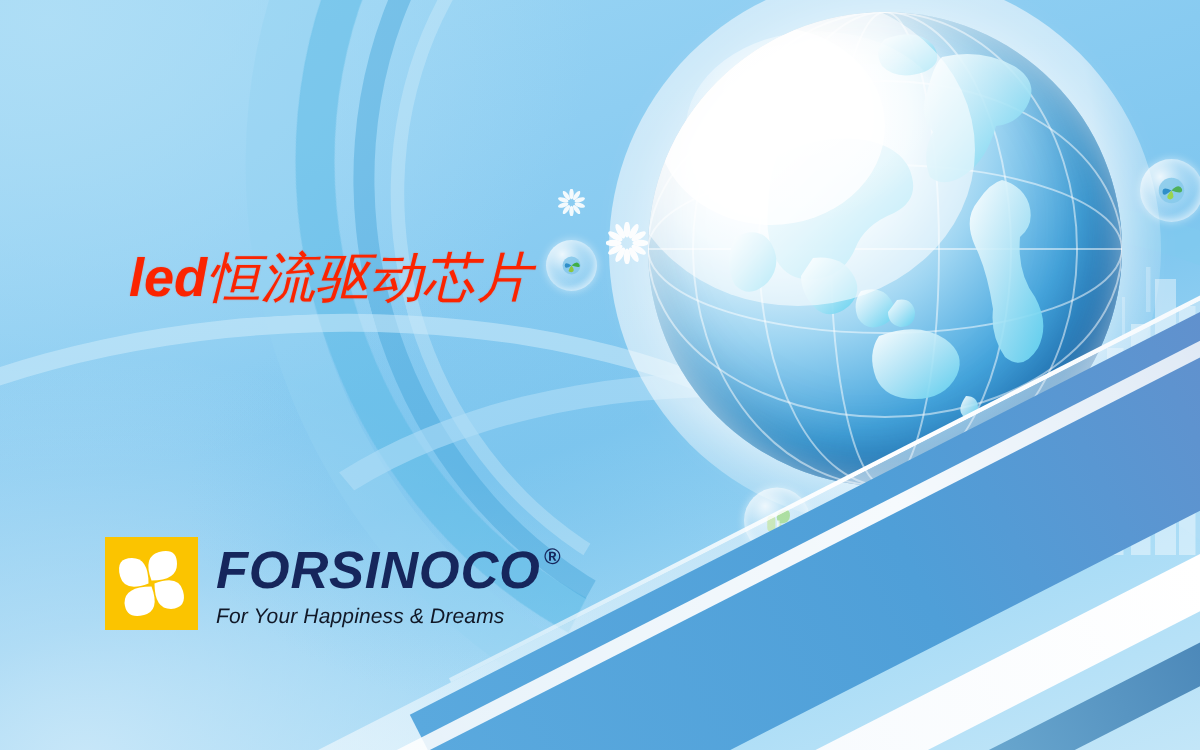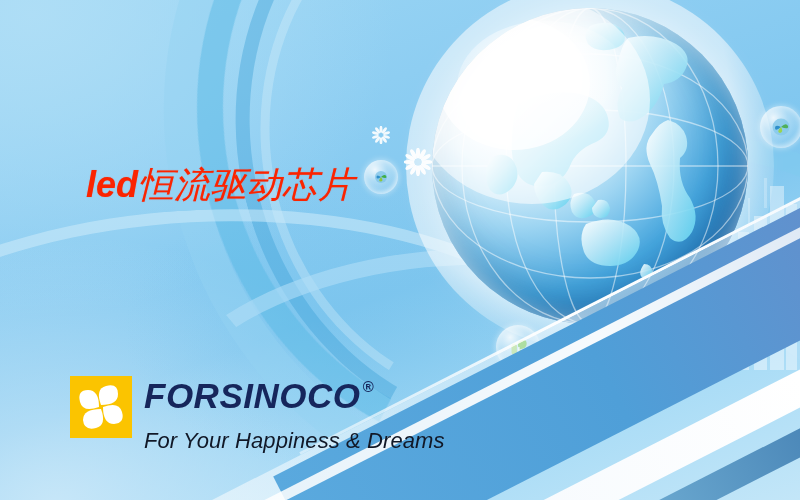--- a/index.html
+++ b/index.html
@@ -234,23 +234,23 @@
     font-size: 36px;
     margin-top: 16px;
     padding-left: 12px;
     letter-spacing: 2px;
     white-space: nowrap;
   }
 
   
   .logo {
     position: absolute;
-    left: 70px; top: 376px;
+    left: 70px; top: 358px;
     display: flex;
-    align-items: flex-start;
+    align-items: center;
     z-index: 40;
   }
   .logo-mark {
     width: 62px; height: 62px;
     background: #fbc400;
     flex: none;
     position: relative;
   }
   .logo-text { margin-left: 12px; padding-top: 2px; }
   .logo-word {
@@ -265,23 +265,23 @@
   }
   .logo-reg {
     font-size: 15px;
     line-height: 1;
     margin-left: 2px;
     margin-top: 1px;
   }
   .logo-tagline {
     color: #111827;
     font-family: "Liberation Sans", sans-serif;
-    font-size: 22px;
+    font-size: 14px;
     letter-spacing: .1px;
-    margin-top: 15px;
+    margin-top: 4px;
     white-space: nowrap;
   }
 </style>
 </head>
 <body>
 
 <div id="banner">
 
   <div class="wash wash-left-top"></div>
   <div class="wash wash-bottom-left"></div>

